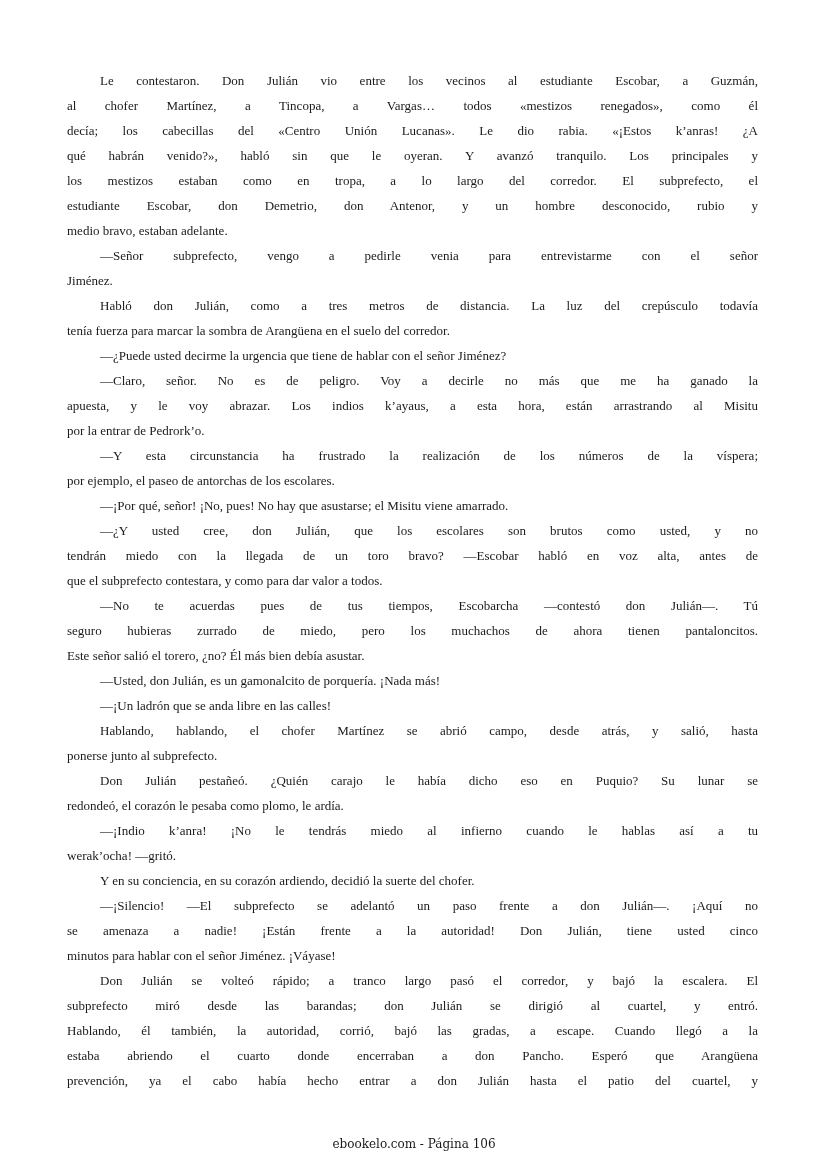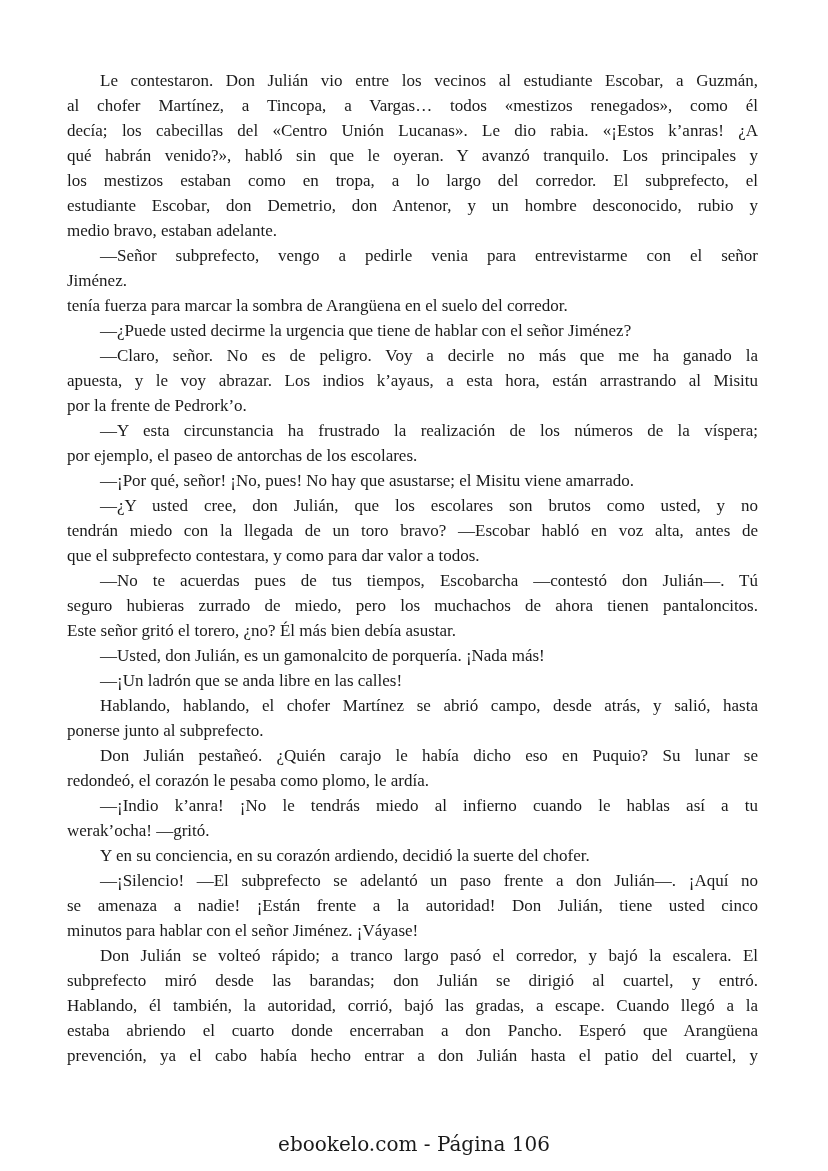--- a/index.html
+++ b/index.html
@@ -13,40 +13,40 @@
       height: 1171px;
       background: #ffffff;
       overflow: hidden;
     }
     .body-text {
       position: absolute;
       left: 67px;
       top: 68px;
       width: 691px;
       font-family: "Liberation Serif", serif;
-      font-size: 17px;
+      font-size: 13px;
       line-height: 25px;
       color: #1a1a1a;
     }
     .ln {
       height: 25px;
       text-align: justify;
       text-align-last: justify;
       white-space: normal;
     }
     .ln.first { text-indent: 33px; }
     .ln.last { text-align-last: left; }
     .footer {
       position: absolute;
       left: 0;
       top: 1134px;
       width: 828px;
       text-align: center;
       font-family: "DejaVu Serif", serif;
-      font-size: 20px;
+      font-size: 12px;
       line-height: 20px;
       color: #1a1a1a;
       white-space: pre;
     }
   </style>
 </head>
 <body>
 
 <div class="page">
   <div class="body-text">
@@ -60,52 +60,53 @@
       <div class="ln">estudiante Escobar, don Demetrio, don Antenor, y un hombre desconocido, rubio y</div>
       <div class="ln last">medio bravo, estaban adelante.</div>
     </div>
 
     <div class="para">
       <div class="ln first">—Señor subprefecto, vengo a pedirle venia para entrevistarme con el señor</div>
       <div class="ln last">Jiménez.</div>
     </div>
 
     <div class="para">
+      <div class="ln first">Habló don Julián, como a tres metros de distancia. La luz del crepúsculo todavía</div>
       <div class="ln last">tenía fuerza para marcar la sombra de Arangüena en el suelo del corredor.</div>
     </div>
 
     <div class="para">
       <div class="ln first last">—¿Puede usted decirme la urgencia que tiene de hablar con el señor Jiménez?</div>
     </div>
 
     <div class="para">
       <div class="ln first">—Claro, señor. No es de peligro. Voy a decirle no más que me ha ganado la</div>
       <div class="ln">apuesta, y le voy abrazar. Los indios k’ayaus, a esta hora, están arrastrando al Misitu</div>
-      <div class="ln last">por la frente de Pedrork’o.</div>
+      <div class="ln last">por la entrar de Pedrork’o.</div>
     </div>
 
     <div class="para">
       <div class="ln first">—Y esta circunstancia ha frustrado la realización de los números de la víspera;</div>
       <div class="ln last">por ejemplo, el paseo de antorchas de los escolares.</div>
     </div>
 
     <div class="para">
       <div class="ln first last">—¡Por qué, señor! ¡No, pues! No hay que asustarse; el Misitu viene amarrado.</div>
     </div>
 
     <div class="para">
       <div class="ln first">—¿Y usted cree, don Julián, que los escolares son brutos como usted, y no</div>
       <div class="ln">tendrán miedo con la llegada de un toro bravo? —Escobar habló en voz alta, antes de</div>
       <div class="ln last">que el subprefecto contestara, y como para dar valor a todos.</div>
     </div>
 
     <div class="para">
       <div class="ln first">—No te acuerdas pues de tus tiempos, Escobarcha —contestó don Julián—. Tú</div>
       <div class="ln">seguro hubieras zurrado de miedo, pero los muchachos de ahora tienen pantaloncitos.</div>
-      <div class="ln last">Este señor gritó el torero, ¿no? Él más bien debía asustar.</div>
+      <div class="ln last">Este señor salió el torero, ¿no? Él más bien debía asustar.</div>
     </div>
 
     <div class="para">
       <div class="ln first last">—Usted, don Julián, es un gamonalcito de porquería. ¡Nada más!</div>
     </div>
 
     <div class="para">
       <div class="ln first last">—¡Un ladrón que se anda libre en las calles!</div>
     </div>
 

